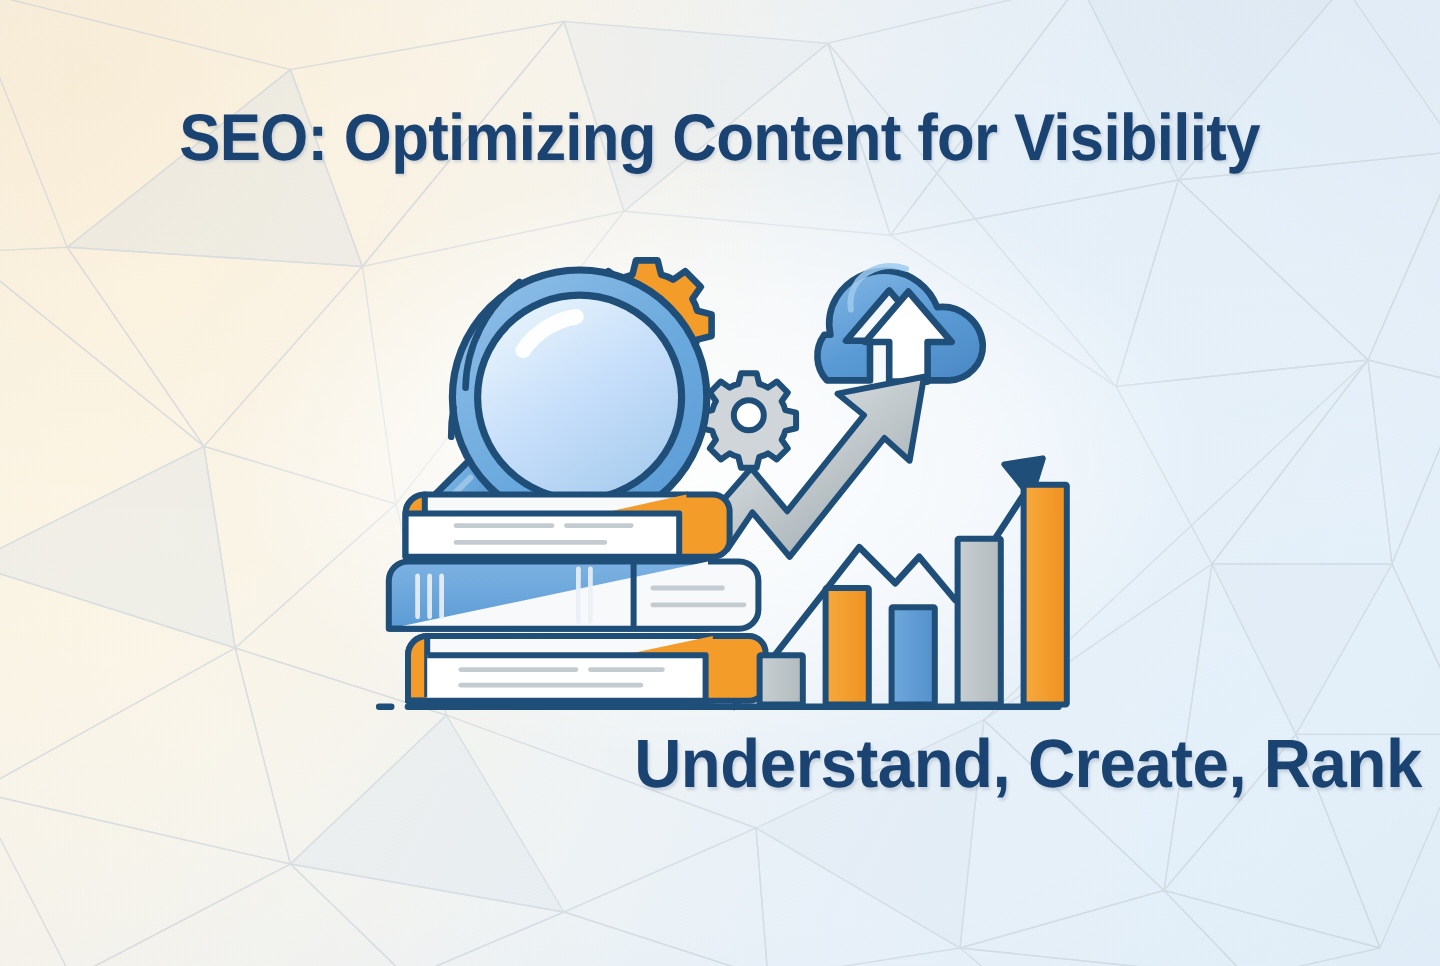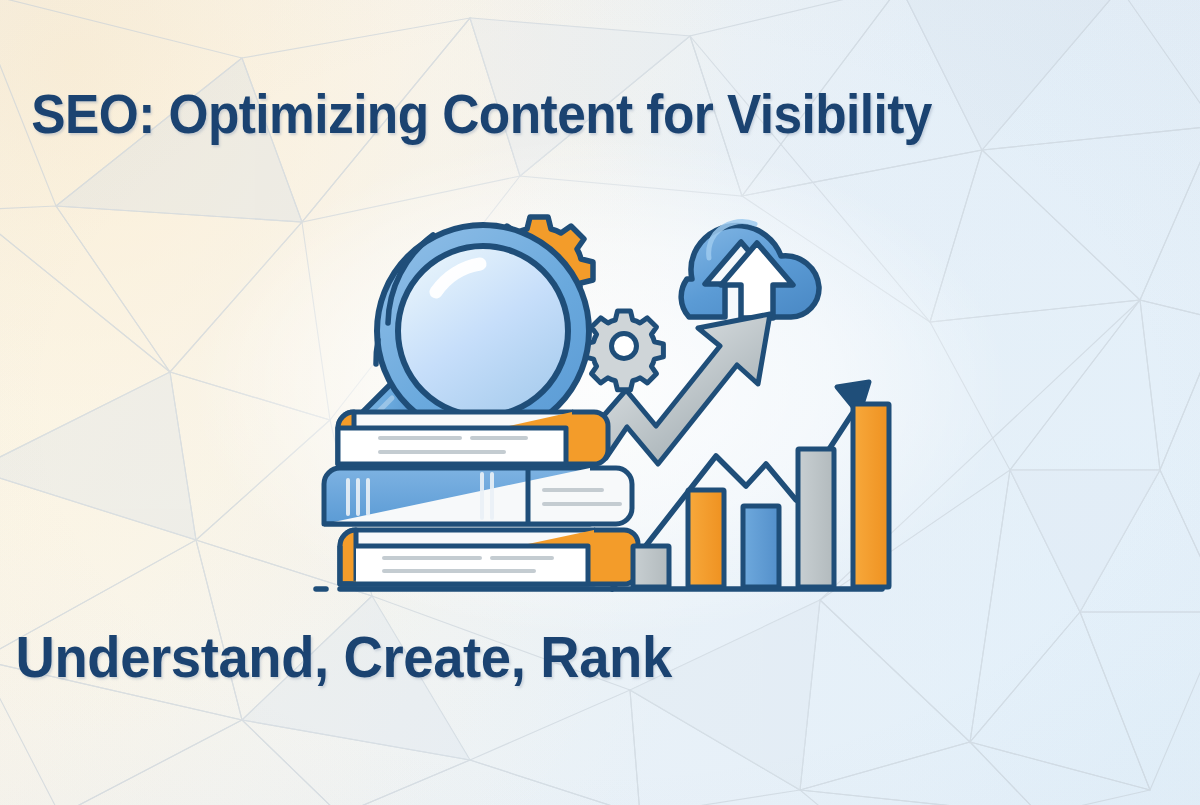--- a/index.html
+++ b/index.html
@@ -53,41 +53,41 @@
     position: absolute; inset: 0;
     background: radial-gradient(ellipse 78% 78% at 50% 50%, rgba(255,255,255,0) 58%, rgba(120,140,165,0.045) 100%);
     pointer-events: none;
   }
 
   
   .title-wrap {
     position: absolute;
     left: 0; right: 0;
     top: 86px;
-    text-align: left;
+    text-align: center;
     z-index: 6;
   }
   .title {
     display: inline-block;
     font-family: "Liberation Sans Narrow", "Liberation Sans", sans-serif;
     font-weight: 700;
     font-size: 55px;
     line-height: 1.05;
     letter-spacing: -0.6px;
     color: #1b4371;
     transform: scaleX(0.935);
     transform-origin: center;
     white-space: nowrap;
     text-shadow: 1.5px 2px 2.5px rgba(150,165,185,0.42);
   }
   .subtitle-wrap {
     position: absolute;
     left: 0; right: 0;
-    top: 628px;
-    text-align: left;
+    top: 608px;
+    text-align: right;
     z-index: 6;
   }
   .subtitle {
     display: inline-block;
     font-family: "Liberation Sans Narrow", "Liberation Sans", sans-serif;
     font-weight: 700;
     font-size: 57px;
     line-height: 1.05;
     letter-spacing: -0.4px;
     color: #1b4371;

